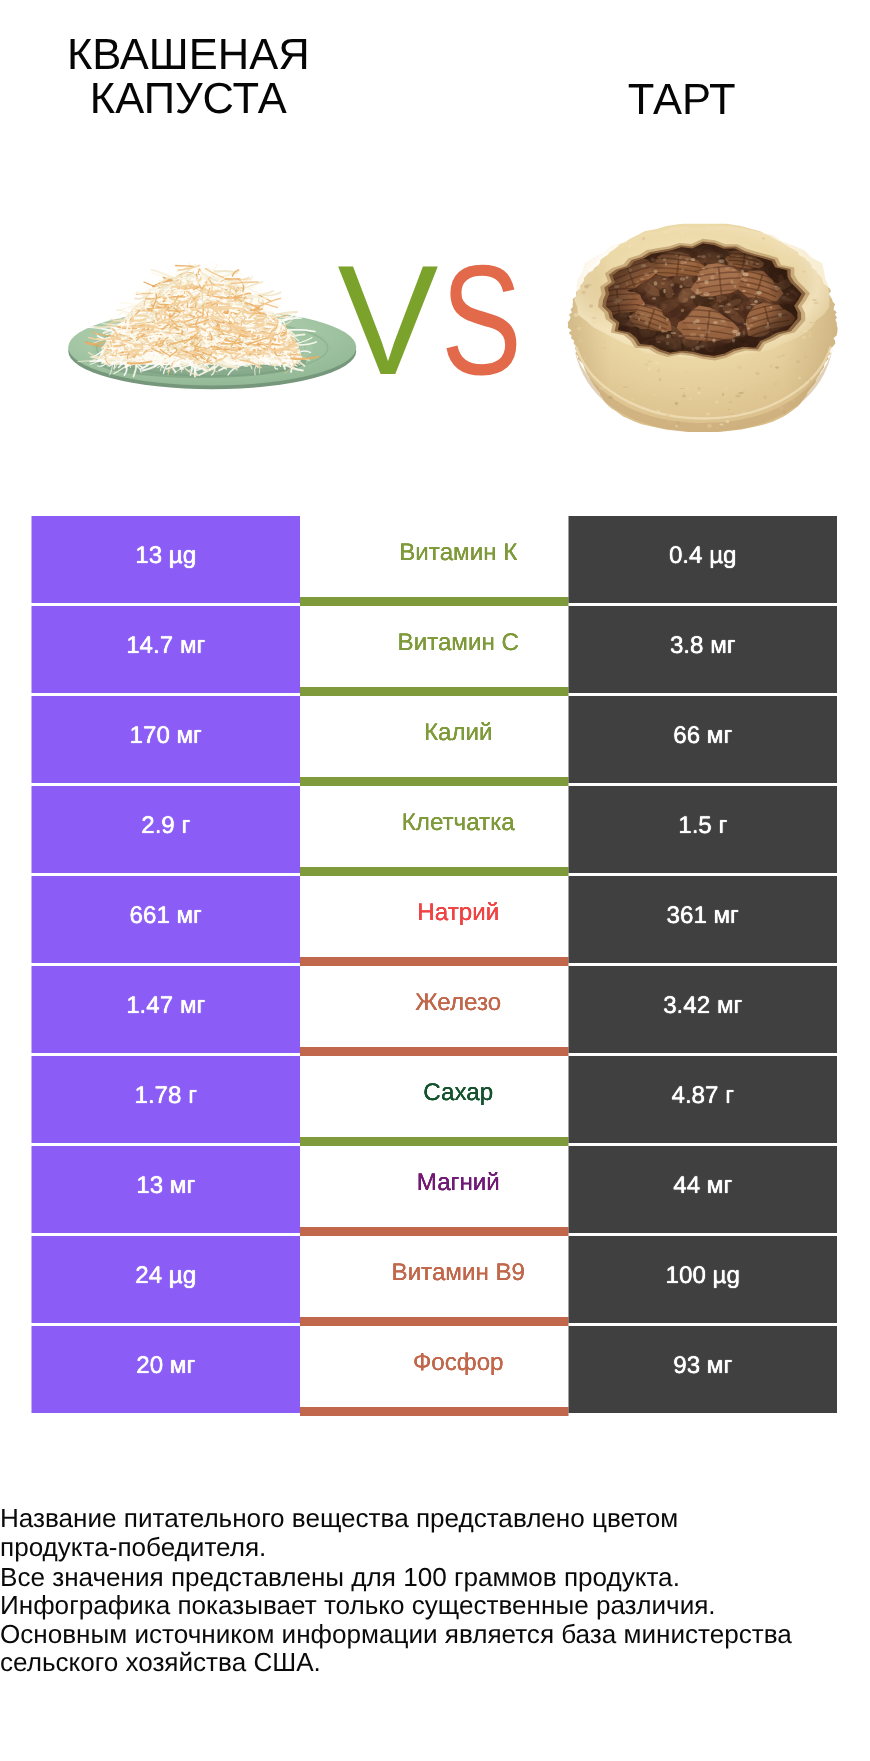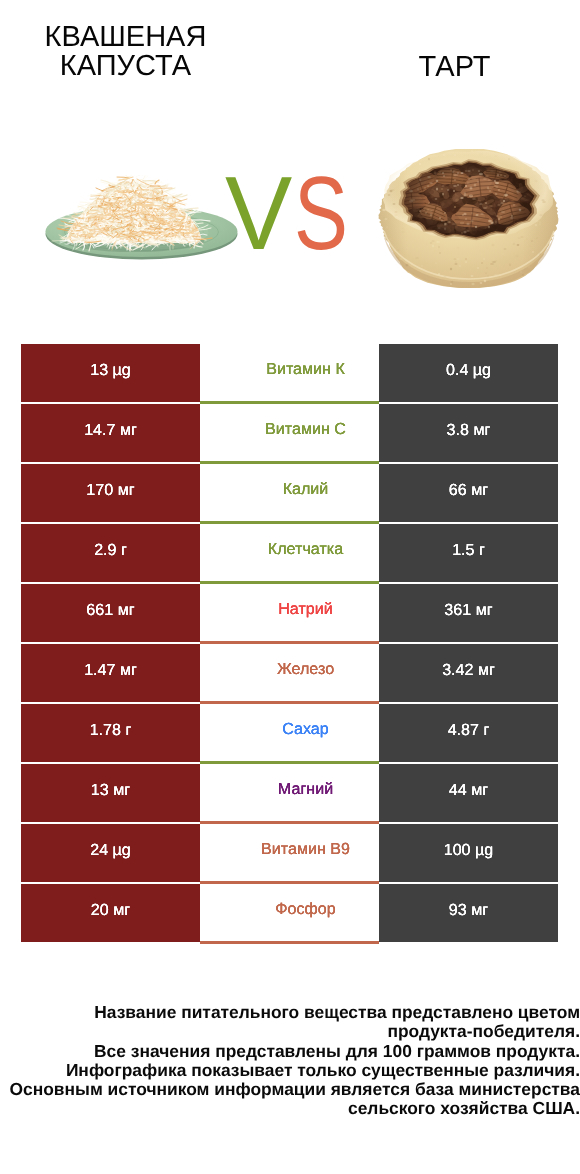--- a/index.html
+++ b/index.html
@@ -18,26 +18,26 @@
   .vs span{display:inline-block;vertical-align:top;}
   .vs .v{color:#7BA32C;transform:scaleX(0.968) translateY(0px);transform-origin:0 0;margin-left:-0.46px;}
   .vs .s{color:#E2694A;transform:scaleX(0.776);transform-origin:0 0;}
 
   
   .table{position:absolute;left:21px;top:344px;width:537px;}
   .row{display:flex;height:58px;margin-bottom:2px;opacity:.9999;}
   .cell{width:179px;display:flex;align-items:center;justify-content:center;font-size:16.1px;font-weight:400;box-sizing:border-box;padding-bottom:6px;}
   .cl,.cr{text-shadow:0 0 .55px #fff,0 0 .55px #fff;}
   .cm{text-shadow:0 0 .4px currentColor,0 0 .4px currentColor;}
-  .cl{background:#7f1d1d;color:#fff;}
+  .cl{background:#8b5cf6;color:#fff;}
   .cr{background:#404040;color:#fff;}
-  .cm{background:#fff;border-bottom:3px solid #a3a3a3;height:60px;margin-top:0;padding-left:32px;}
+  .cm{background:#fff;border-bottom:6px solid #a3a3a3;height:60px;margin-top:0;padding-left:32px;}
 
   
-  .footer{position:absolute;opacity:.9999;left:0;top:1003px;width:580px;text-align:right;font-size:17.4px;line-height:19.3px;color:#0a0a0a;font-weight:bold;}
+  .footer{position:absolute;opacity:.9999;left:0;top:1003px;width:580px;text-align:left;font-size:17.4px;line-height:19.3px;color:#0a0a0a;}
 </style>
 </head>
 <body>
 
 <div class="page">
 
   <div class="title" id="titleL">Квашеная капуста</div>
   <div class="title" id="titleR">Тарт</div>
 
   <div id="krautImg"><svg width="198" height="92" viewBox="0 0 198 92">
@@ -941,21 +941,21 @@
         <div class="cell cm" style="color: #ef4444; border-bottom-color: rgb(193, 104, 76);">Натрий</div>
         <div class="cell cr">361 мг</div>
       </div>
       <div class="row">
         <div class="cell cl">1.47 мг</div>
         <div class="cell cm" style="color: rgb(193, 104, 76); border-bottom-color: rgb(193, 104, 76);">Железо</div>
         <div class="cell cr">3.42 мг</div>
       </div>
       <div class="row">
         <div class="cell cl">1.78 г</div>
-        <div class="cell cm" style="color: #3b82f6; border-bottom-color: rgb(127, 154, 58);">Сахар</div>
+        <div class="cell cm" style="color: #14532d; border-bottom-color: rgb(127, 154, 58);">Сахар</div>
         <div class="cell cr">4.87 г</div>
       </div>
       <div class="row">
         <div class="cell cl">13 мг</div>
         <div class="cell cm" style="color: #701a75; border-bottom-color: rgb(193, 104, 76);">Магний</div>
         <div class="cell cr">44 мг</div>
       </div>
       <div class="row">
         <div class="cell cl">24 µg</div>
         <div class="cell cm" style="color: rgb(193, 104, 76); border-bottom-color: rgb(193, 104, 76); text-align: center;">Витамин B9</div>

